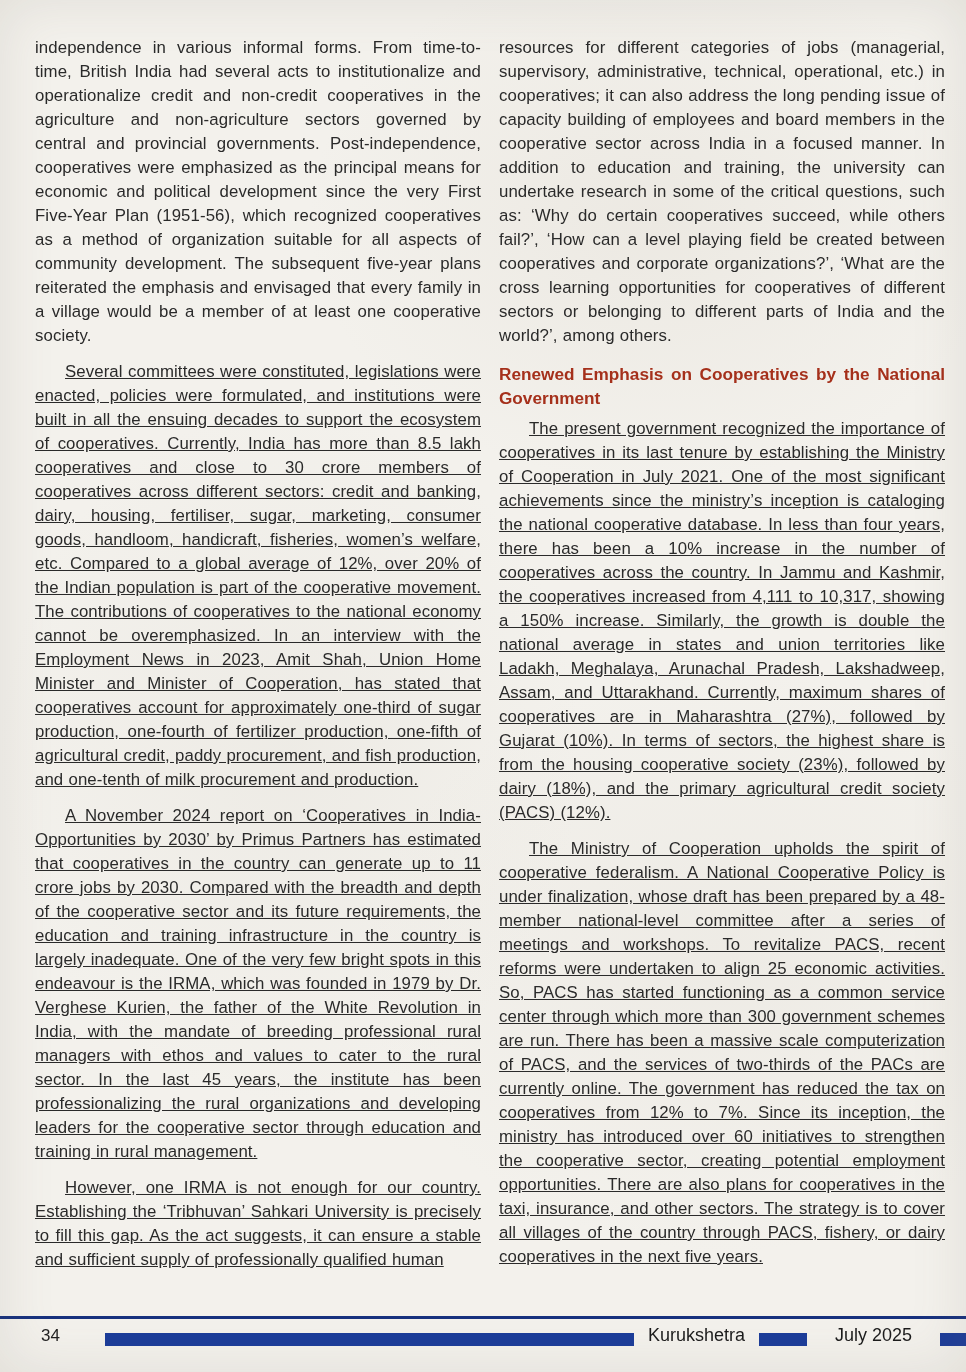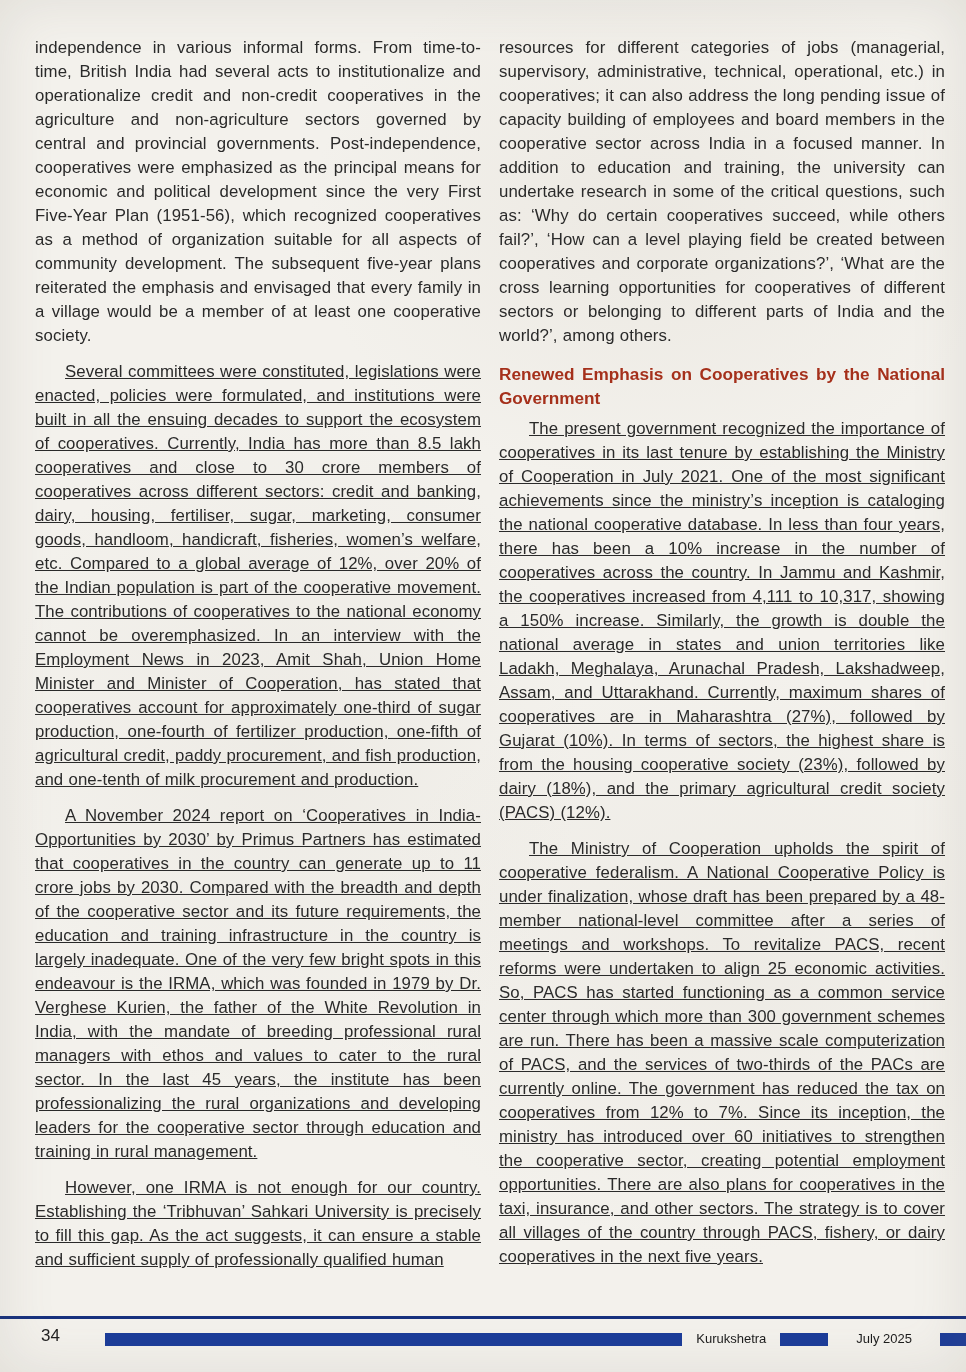--- a/index.html
+++ b/index.html
@@ -86,21 +86,21 @@
     color: #1f1f1f;
   }
   .bar {
     height: 13px;
     background: var(--footer-blue, #1c3c99);
   }
   .bar-long { flex: 1; margin-left: 45px; }
   .bar-short { width: 48px; }
   .bar-right { width: 26px; }
   .footer-label {
-    font-size: 13px;
+    font-size: 18px;
     color: #1c1c1c;
     white-space: nowrap;
   }
   .magazine-title { margin: 0 14px; }
   .issue-date { margin: 0 28px; }
 </style>
 </head>
 <body>
 
 <div class="page">

